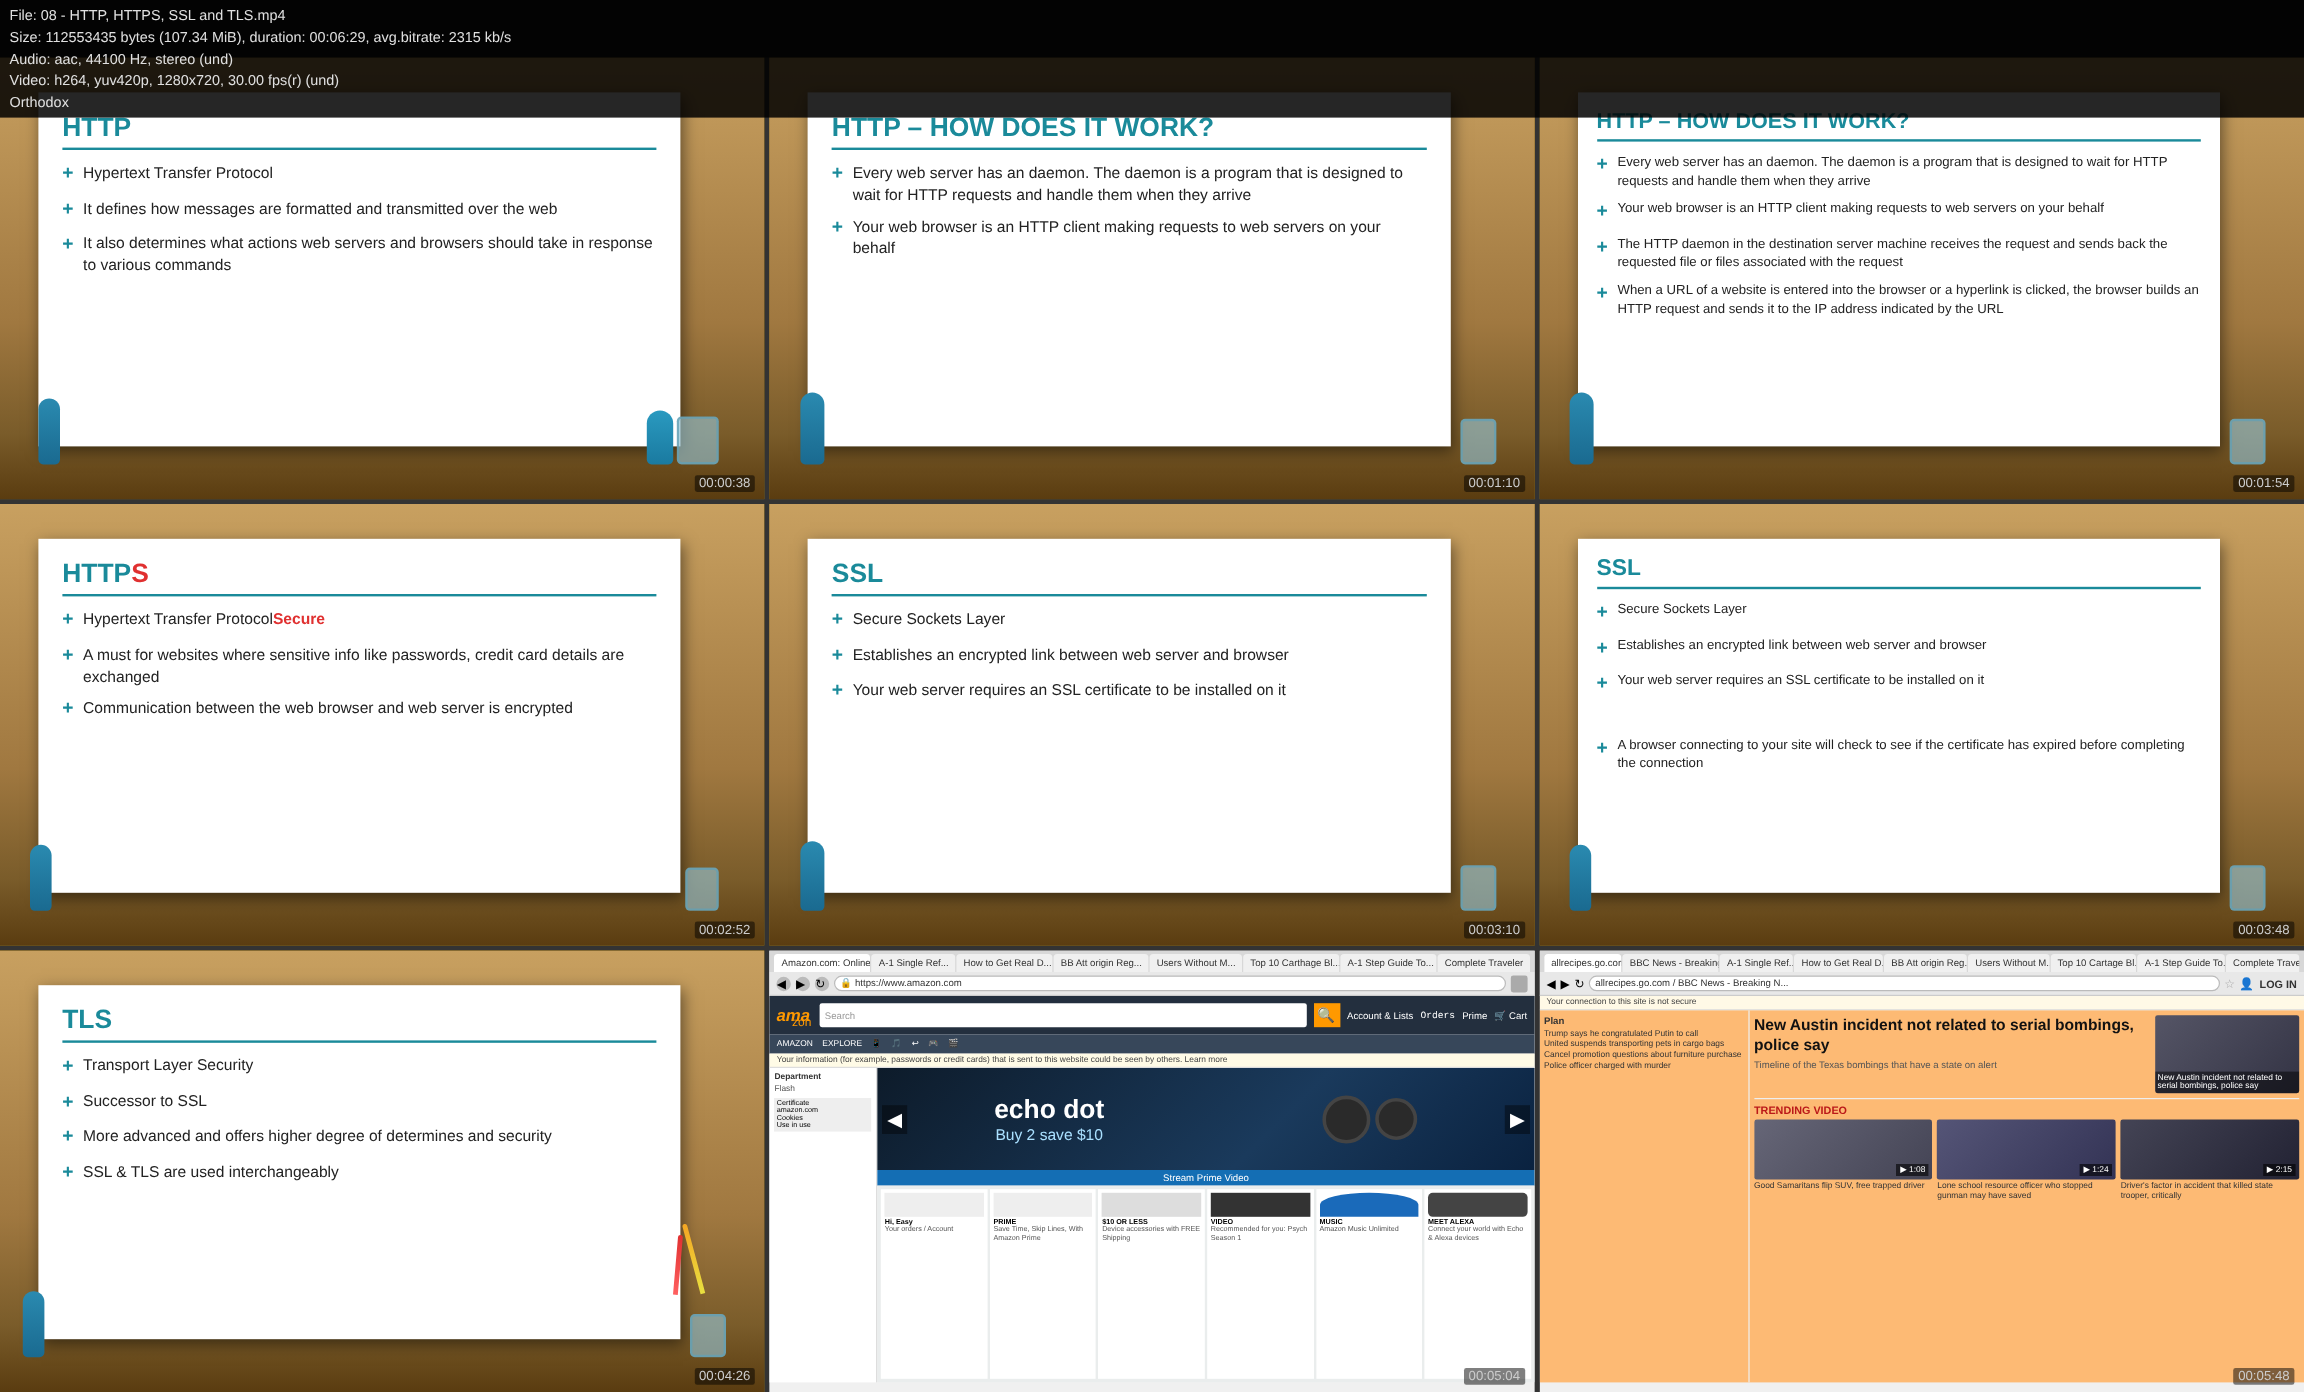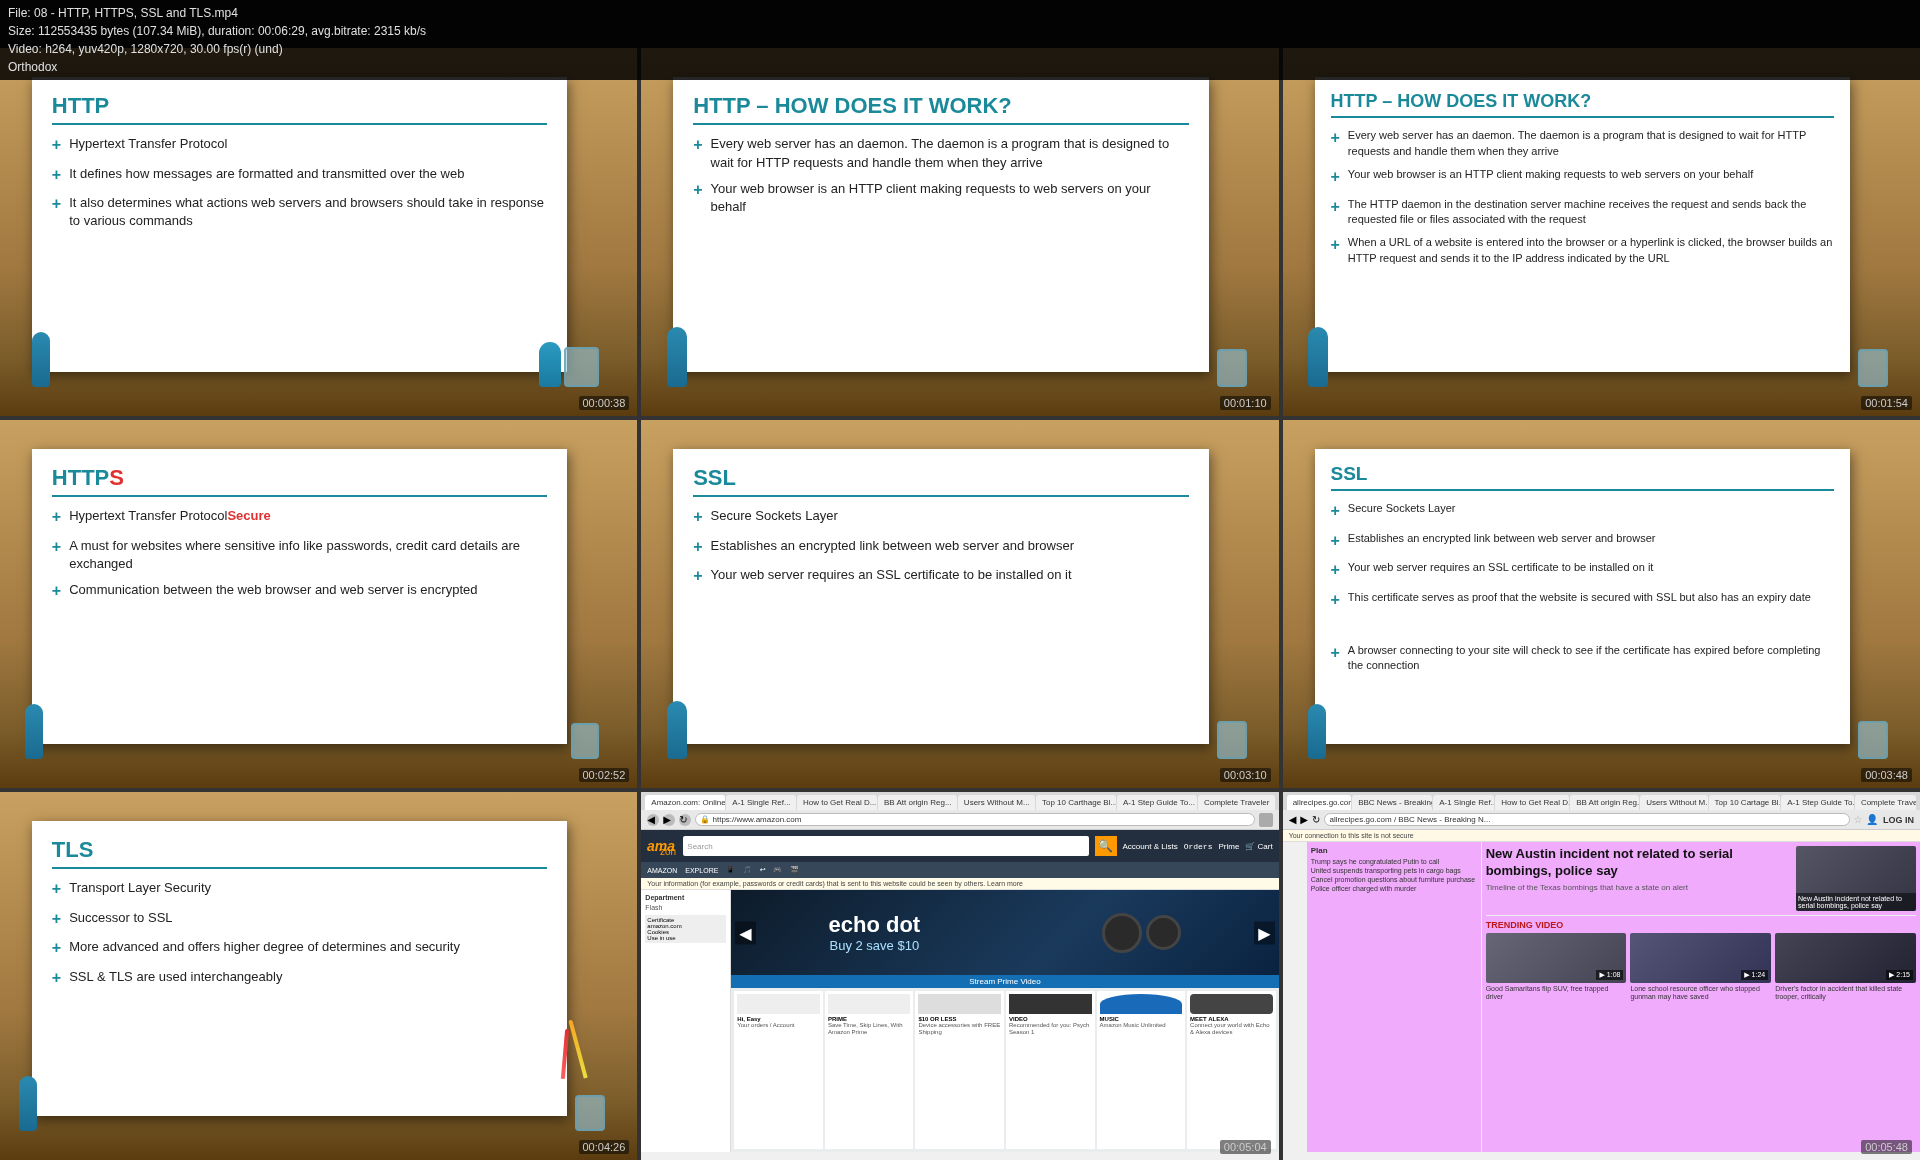--- a/index.html
+++ b/index.html
@@ -214,20 +214,21 @@
     .https-s {
       color: #e03030;
     }
   </style>
 </head>
 <body>
 
 <div class="info-bar">
   <div>File: 08 - HTTP, HTTPS, SSL and TLS.mp4</div>
   <div>Size: 112553435 bytes (107.34 MiB), duration: 00:06:29, avg.bitrate: 2315 kb/s</div>
+  <div>Audio: aac, 44100 Hz, stereo (und)</div>
   <div>Video: h264, yuv420p, 1280x720, 30.00 fps(r) (und)</div>
   <div>Orthodox</div>
 </div>
 
 <div class="video-grid">
 
   <div class="cell slide-cell">
     <div class="shelf-bg"></div>
 
     <div style="position:absolute;bottom:8%;left:5%;z-index:2;">
@@ -333,21 +334,20 @@
     </div>
     <div style="position:absolute;bottom:8%;right:5%;z-index:2;">
       <div style="width:30px;height:38px;background:rgba(150,200,220,0.6);border:2px solid rgba(100,160,180,0.8);border-radius:4px;"></div>
     </div>
     <div class="slide" style="padding:14px 16px;">
       <div class="slide-title" style="color:#1a8a9a;font-size:19px;">SSL</div>
       <ul class="bullet-list">
         <li style="font-size:11px;">Secure Sockets Layer</li>
         <li style="font-size:11px;">Establishes an encrypted link between web server and browser</li>
         <li style="font-size:11px;">Your web server requires an SSL certificate to be installed on it</li>
-        <li style="font-size:11px;">This certificate serves as proof that the website is secured with SSL but also has an expiry date</li>
         <li style="font-size:11px;margin-top:32px;">A browser connecting to your site will check to see if the certificate has expired before completing the connection</li>
       </ul>
     </div>
     <div class="timestamp">00:03:48</div>
   </div>
 
   <div class="cell slide-cell">
     <div class="shelf-bg"></div>
     <div style="position:absolute;bottom:8%;left:3%;z-index:2;">
       <div style="width:18px;height:55px;background:linear-gradient(#2a8ab0,#1a6a90);border-radius:9px 9px 4px 4px;"></div>
@@ -523,21 +523,21 @@
         <div style="font-size:10px;color:#aaa;">👤</div>
         <div style="font-size:9px;color:#333;font-weight:bold;">LOG IN</div>
       </div>
 
       <div class="browser-content">
 
         <div style="background:#fff9e6;font-size:7px;padding:2px 6px;color:#444;border-bottom:1px solid #ddd;">
           Your connection to this site is not secure
         </div>
 
-        <div style="display:flex;height:calc(100% - 20px);background:#f0abfc;margin-left:24px;">
+        <div style="display:flex;height:calc(100% - 20px);background:#fdba74;">
 
           <div style="width:175px;border-right:1px solid #eee;padding:4px;font-size:7px;overflow:hidden;">
             <div style="font-size:8px;font-weight:bold;color:#333;margin-bottom:3px;">Plan</div>
             <div style="font-size:7px;color:#333;margin-bottom:2px;cursor:pointer;">Trump says he congratulated Putin to call</div>
             <div style="font-size:7px;color:#333;margin-bottom:2px;cursor:pointer;">United suspends transporting pets in cargo bags</div>
             <div style="font-size:7px;color:#333;margin-bottom:2px;cursor:pointer;">Cancel promotion questions about furniture purchase</div>
             <div style="font-size:7px;color:#333;margin-bottom:2px;cursor:pointer;">Police officer charged with murder</div>
           </div>
 
           <div style="flex:1;padding:4px;display:flex;flex-direction:column;gap:4px;">

